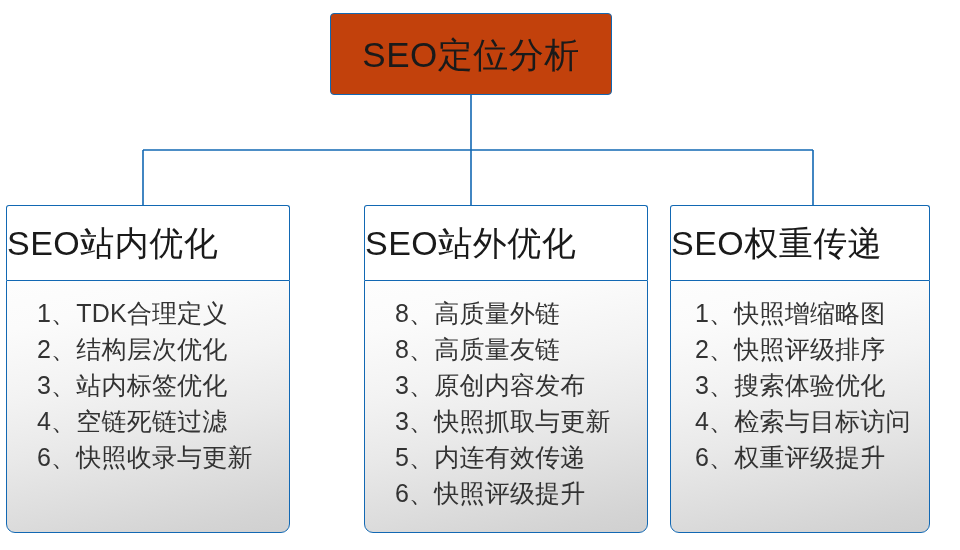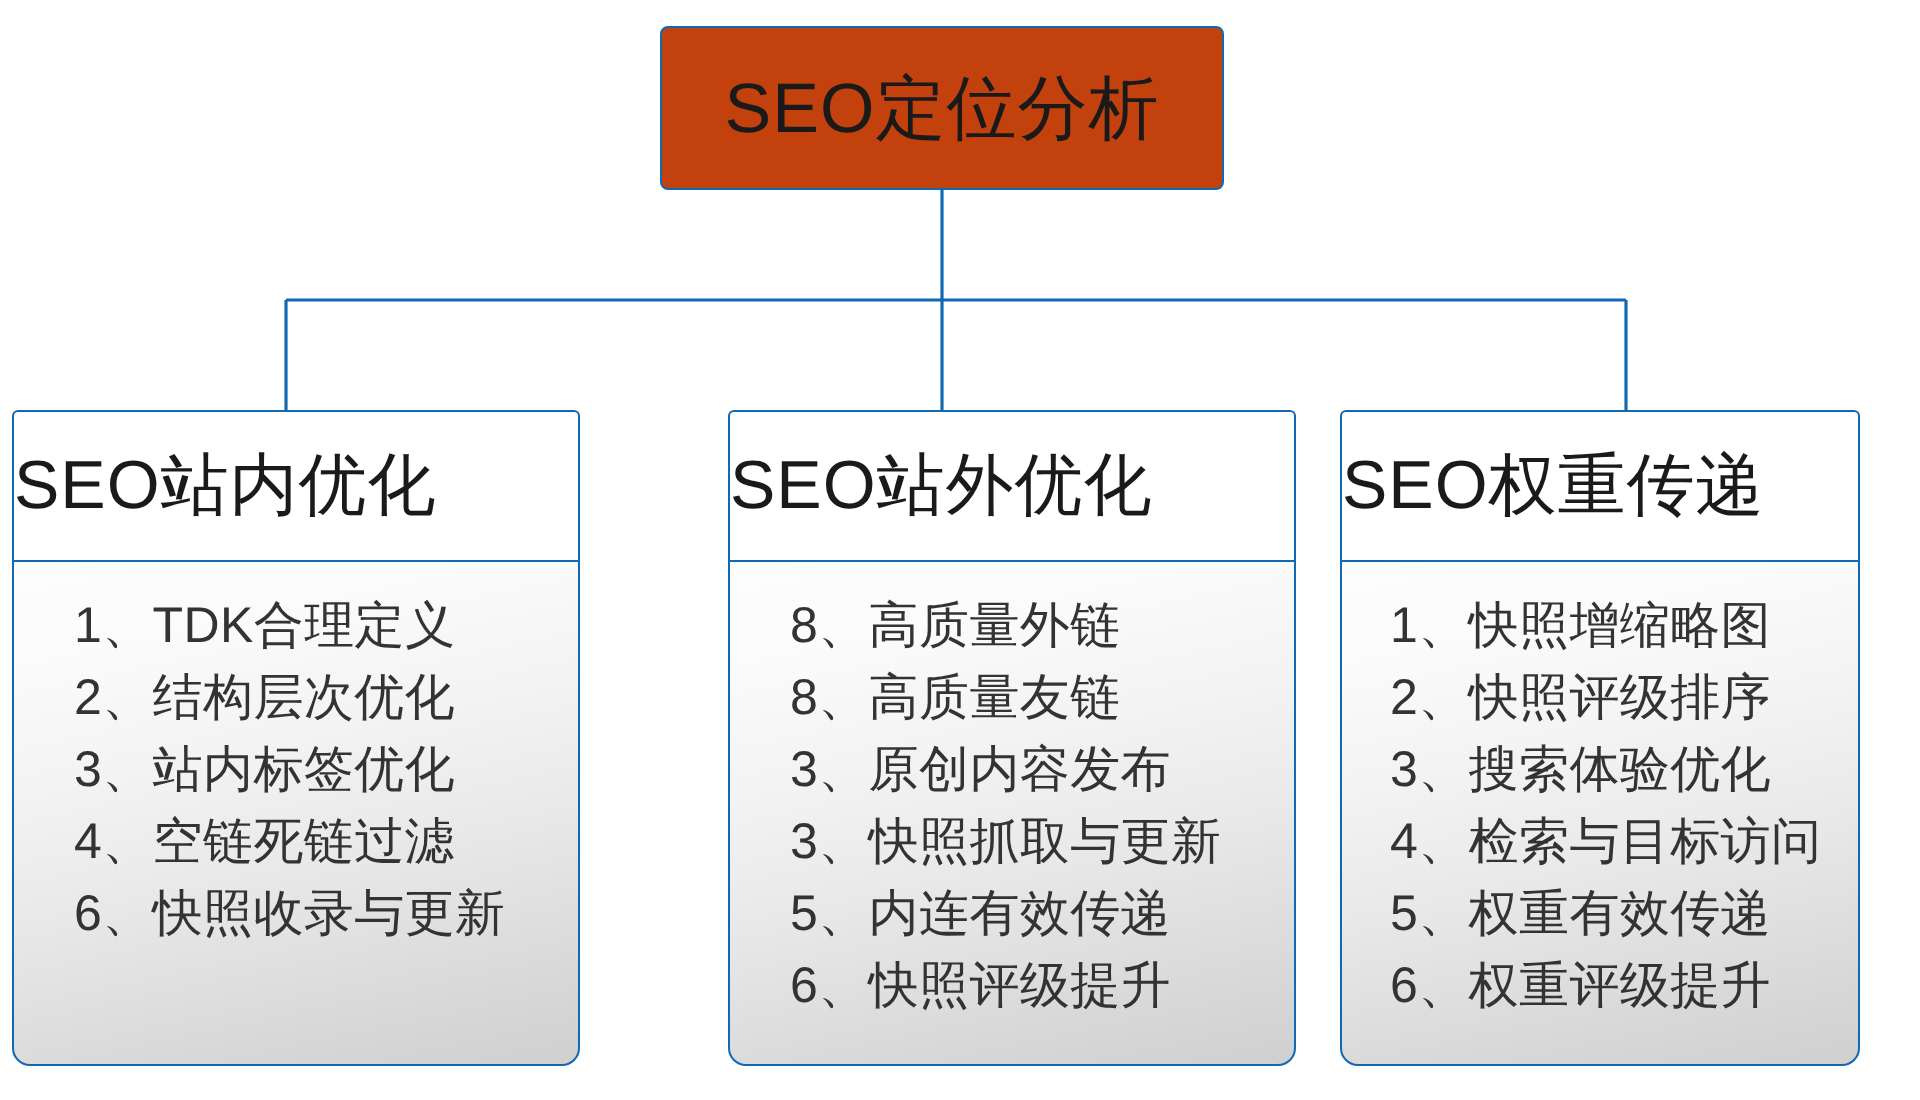--- a/index.html
+++ b/index.html
@@ -171,19 +171,18 @@
   <div class="branch branch-3">
     <div class="branch-header">
       <span class="branch-header-title">SEO权重传递</span>
     </div>
     <div class="branch-body">
       <ul class="branch-list">
         <li>1、快照增缩略图</li>
         <li>2、快照评级排序</li>
         <li>3、搜索体验优化</li>
         <li>4、检索与目标访问</li>
-        <li>5、权重有效传递</li>
         <li>6、权重评级提升</li>
       </ul>
     </div>
   </div>
 
 </div>
 
 </body></html>

